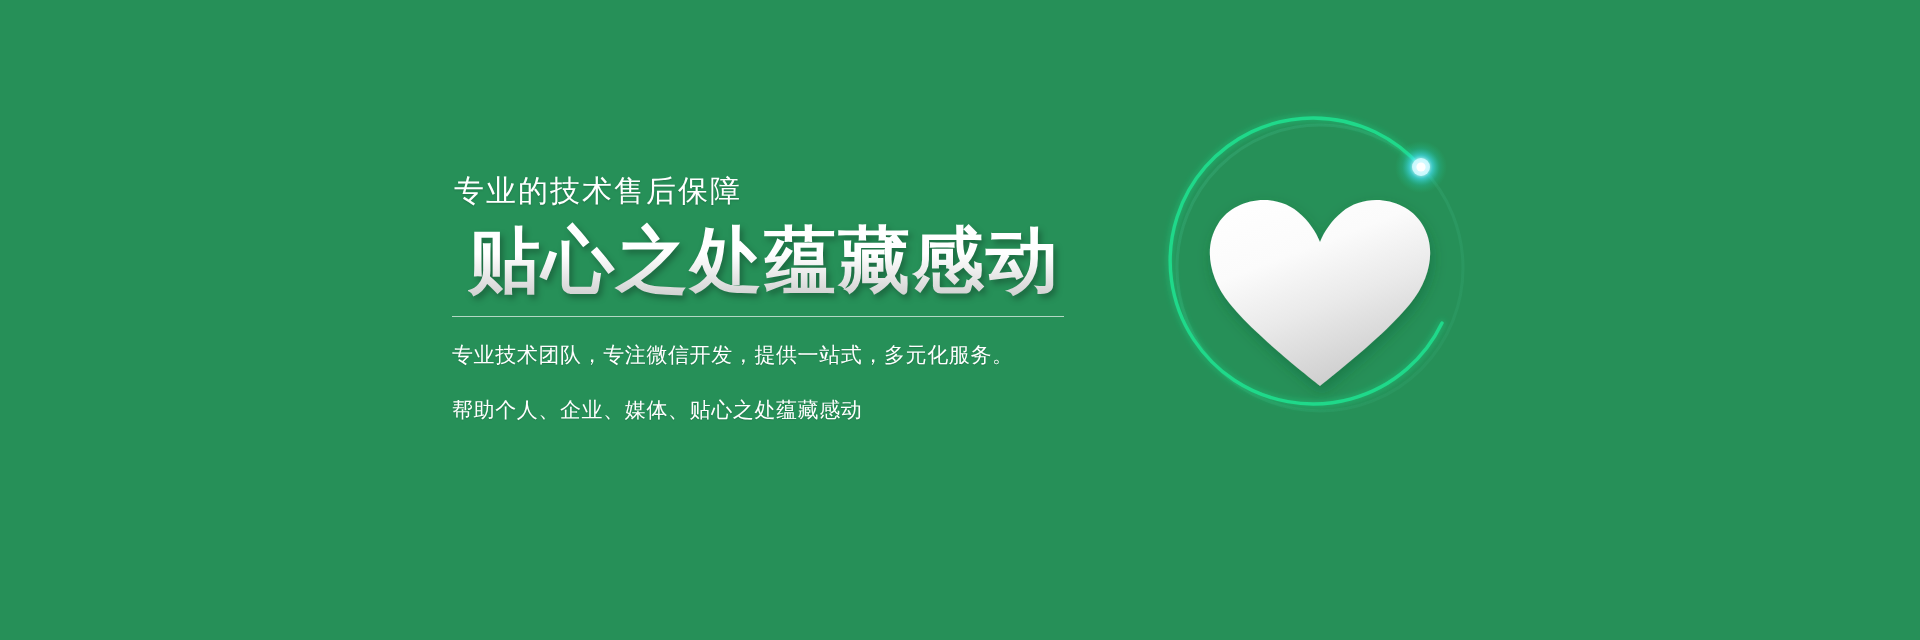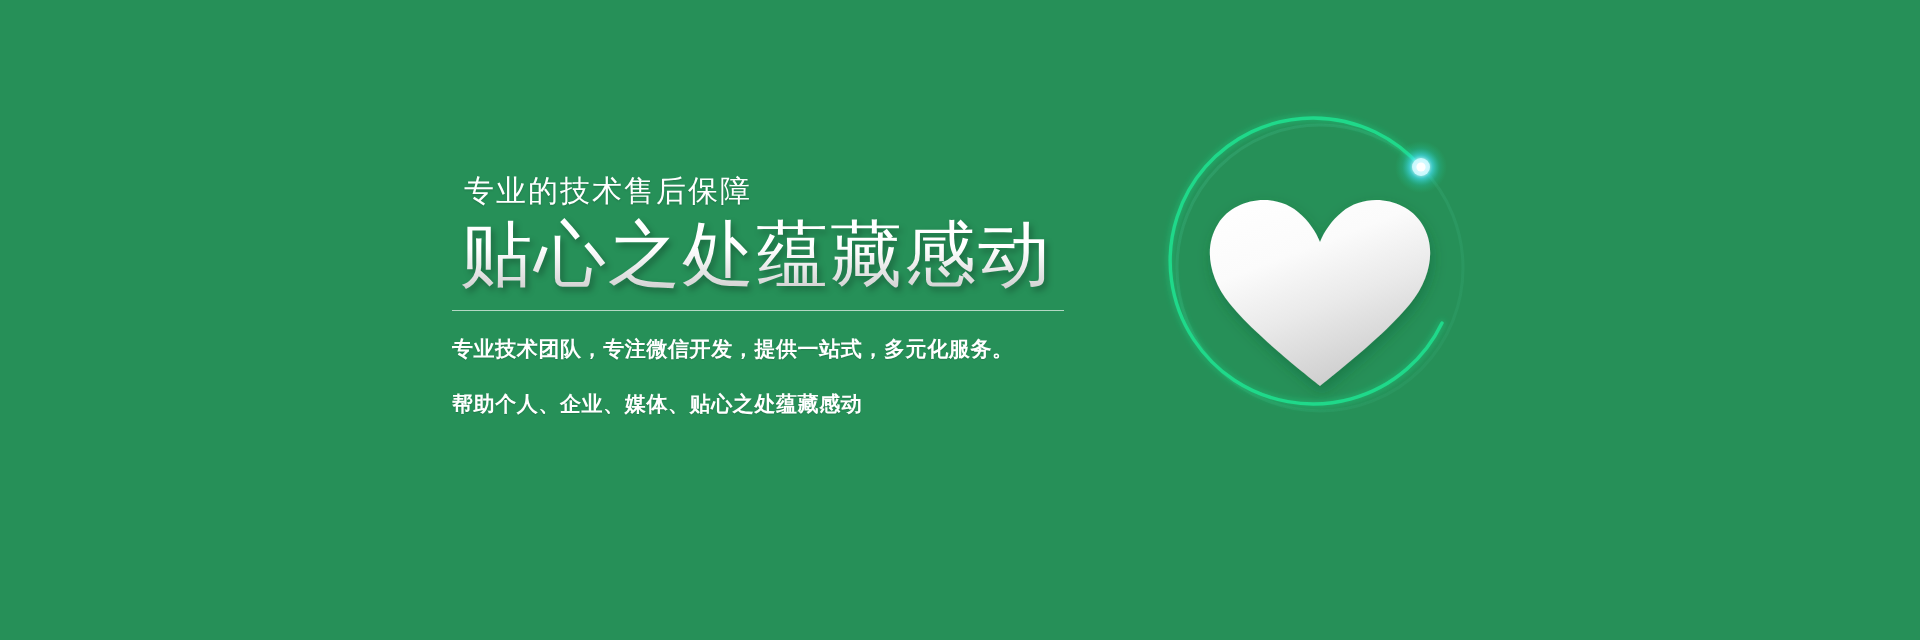--- a/index.html
+++ b/index.html
@@ -24,30 +24,30 @@
     top: 176px;
     width: 660px;
   }
 
   #subtitle {
     font-size: 30px;
     font-weight: 400;
     color: #ffffff;
     letter-spacing: 2px;
     line-height: 1;
-    margin: 0 0 10px 12px;
+    margin: 0 0 10px 2px;
     text-shadow: 0 1px 2px rgba(0,0,0,0.18);
     white-space: nowrap;
   }
 
   #headline {
     font-size: 72px;
-    font-weight: 400;
+    font-weight: 700;
     line-height: 1.06;
-    margin: 8px;
+    margin: 16px;
     letter-spacing: 2px;
     white-space: nowrap;
     color: #fefefe;
     background-image: linear-gradient(180deg,
         #ffffff 0%,
         #ffffff 42%,
         #f2f2f2 58%,
         #d9d9d9 88%,
         #cfcfcf 100%);
     -webkit-background-clip: text;
@@ -58,21 +58,21 @@
 
   #divider {
     width: 612px;
     height: 1px;
     background: rgba(255,255,255,0.65);
     margin: 18px 0 14px 0;
   }
 
   .body-line {
     font-size: 21px;
-    font-weight: 700;
+    font-weight: 400;
     color: #ffffff;
     line-height: 1.62;
     letter-spacing: 0.6px;
     white-space: nowrap;
     text-shadow: 0 1px 1px rgba(0,0,0,0.14);
   }
 
   
   #graphic {
     position: absolute;

